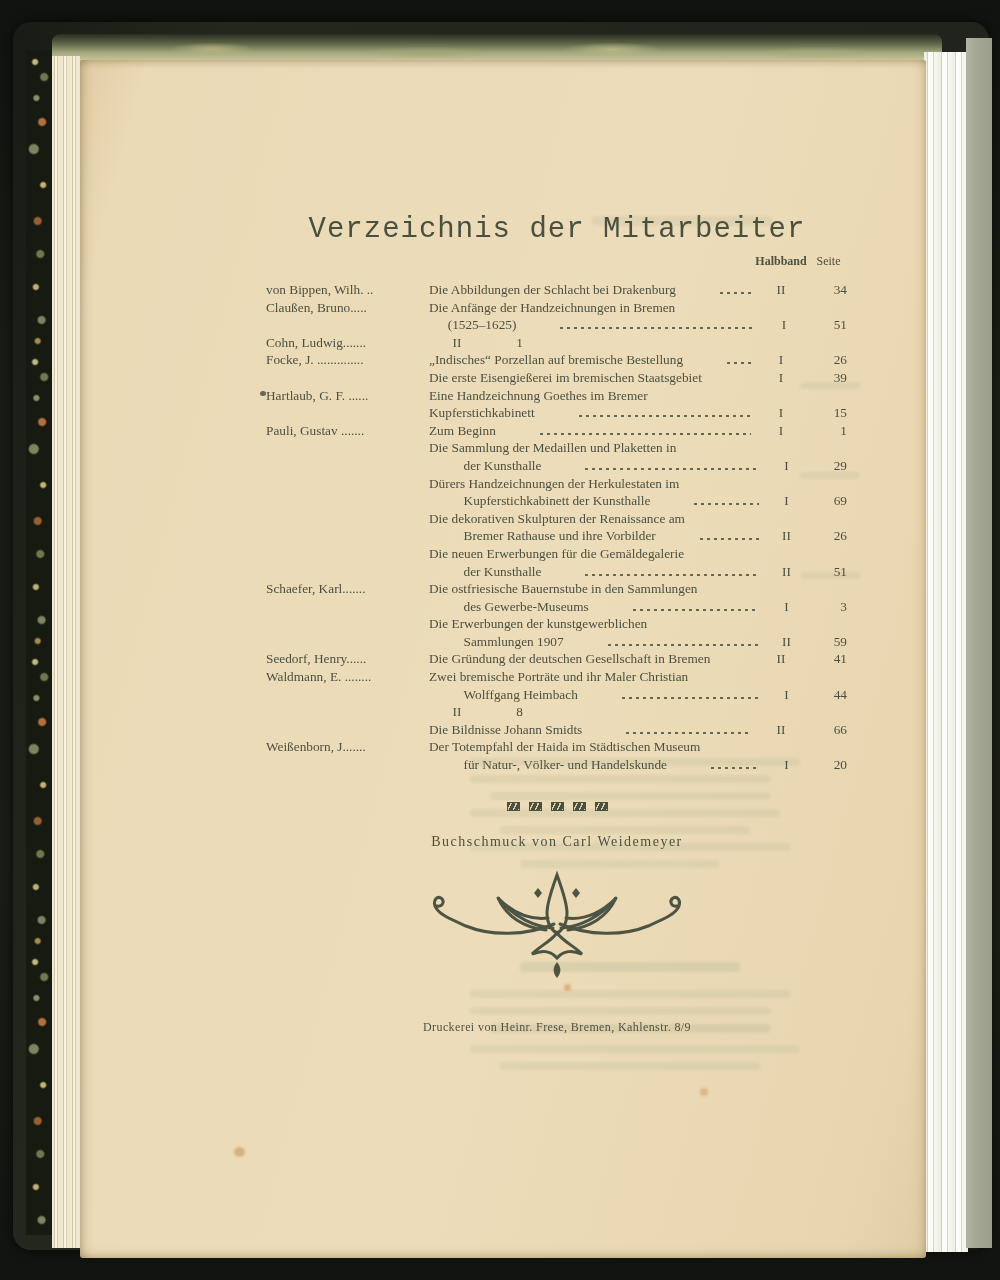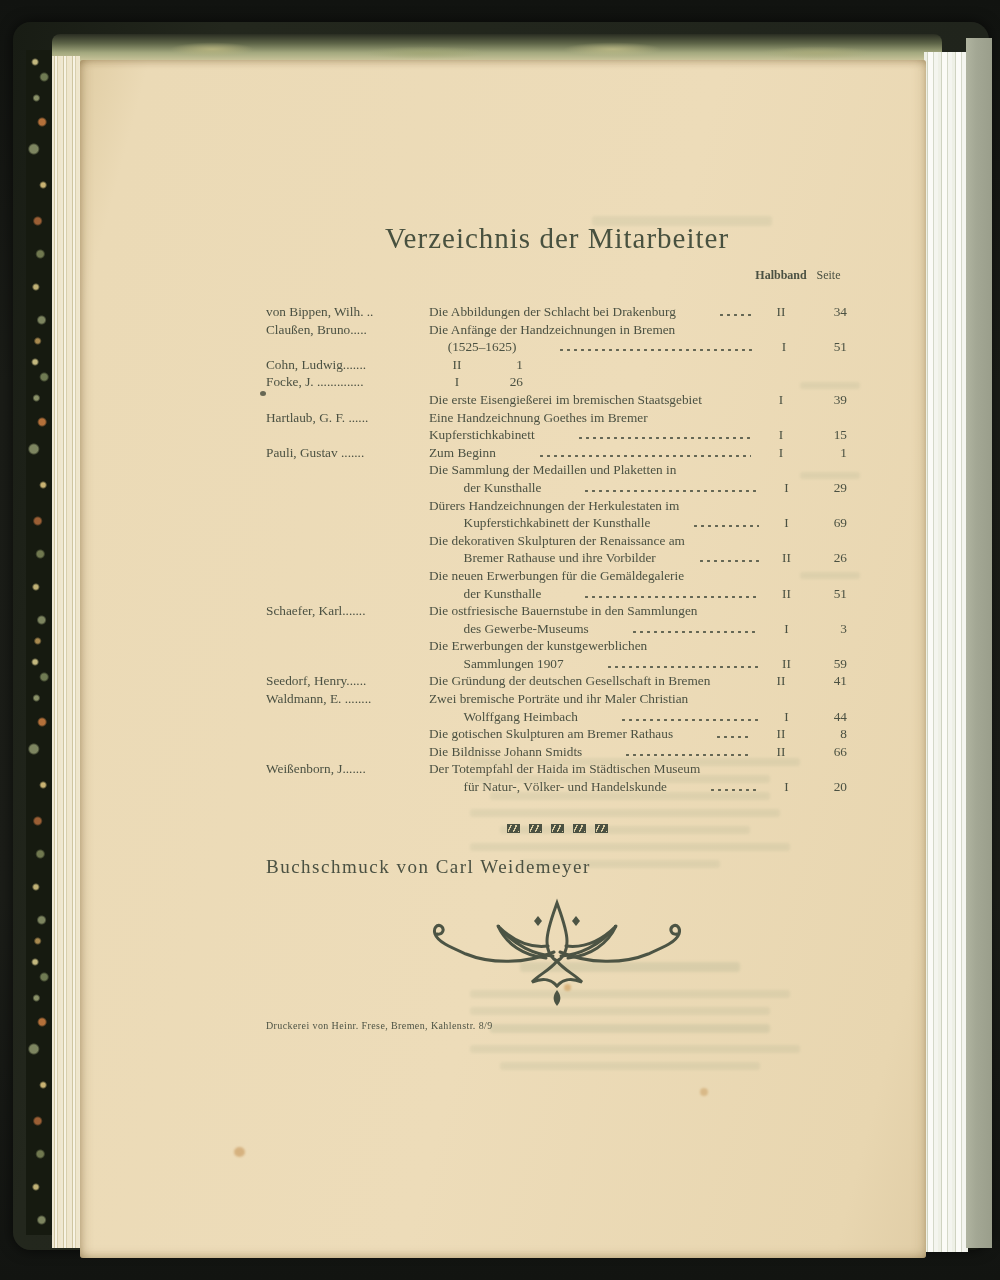--- a/index.html
+++ b/index.html
@@ -58,45 +58,45 @@
     position:absolute;left:80px;top:60px;width:846px;height:1198px;border-radius:3px;
     background:linear-gradient(105deg,#e0cda4 0%,#ebdab6 6%,#eddcb9 55%,#e8d6b0 92%,#e0cda6 100%);
     box-shadow:inset 6px 0 12px -5px rgba(110,85,40,.45),
                inset -8px 0 14px -8px rgba(110,85,40,.35),
                inset 0 6px 10px -6px rgba(110,85,40,.4),
                inset 0 -8px 12px -8px rgba(110,85,40,.35);
   }
   .textblock{position:absolute;left:186px;top:148px;width:582px;color:#4b5142;}
   .title{
     font-size:29px;letter-spacing:1px;text-align:center;line-height:36px;height:36px;
-    color:#48513f;font-weight:normal;margin:12px;
+    color:#48513f;font-weight:normal;margin:4px;font-family:Liberation Mono, monospace;
   }
   .colhead{display:flex;margin-top:6px;height:15px;font-size:12px;line-height:15px;}
   .colhead .sp{width:487px;}
   .colhead .vol{width:56px;text-align:center;font-weight:bold;}
   .colhead .pg{width:39px;text-align:center;}
-  .rows{margin-top:20px;}
+  .rows{margin-top:12px;}
   .row{display:flex;height:17.6px;font-size:13.3px;line-height:17.6px;}
   .cell-name{width:163px;white-space:nowrap;overflow:hidden;}
   .cell-desc{width:324px;display:flex;white-space:nowrap;overflow:hidden;gap:36px;}
   .cell-desc .txt{flex:0 0 auto;}
   .leader{flex:1 1 auto;margin:0 2px 0 5px;
     background-image:radial-gradient(circle,rgba(75,81,66,.85) 1.1px,transparent 1.5px);
     background-size:7px 4px;background-repeat:repeat-x;background-position:1px 10px;}
   .cell-vol{width:56px;text-align:center;}
   .cell-pg{width:39px;text-align:right;padding-right:1px;box-sizing:border-box;}
   .ind1{padding-left:26px;}
   .ind2{padding-left:48px;}
   .squares{margin-top:28px;display:flex;justify-content:center;gap:9px;height:10px;}
   .sq{width:13px;height:9px;border:1px solid #4b5142;box-sizing:border-box;
     background:repeating-linear-gradient(115deg,#4b5142 0 2px,#dcceA4 2px 3.5px,#4b5142 3.5px 5px);}
-  .credit{margin-top:22px;font-size:19px;letter-spacing:1.5px;color:#4b5142;}
+  .credit{margin-top:22px;text-align:center;font-size:14px;letter-spacing:1.5px;color:#4b5142;}
   .flower{margin-top:20px;display:flex;justify-content:center;}
-  .imprint{position:absolute;left:0;top:812px;width:100%;
-    font-size:10px;letter-spacing:.4px;color:#4d5344;}
+  .imprint{position:absolute;left:0;top:812px;width:100%;text-align:center;
+    font-size:12px;letter-spacing:.4px;color:#4d5344;}
   .ghost{position:absolute;background:#5f7f5e;opacity:.09;filter:blur(1.4px);border-radius:3px;
     pointer-events:none;}
   .fox{position:absolute;border-radius:50%;filter:blur(1px);pointer-events:none;}
   .speck{position:absolute;width:6px;height:5px;border-radius:50%;background:#394033;opacity:.75;}
 </style>
 </head>
 <body>
 
 <div class="cover"></div>
 <div class="top-edge"></div>
@@ -167,20 +167,24 @@
     <span class="cell-vol">I</span>
     <span class="cell-pg">51</span>
   </div>
         <div class="row">
     <span class="cell-name">Cohn, Ludwig.......</span>
     <span class="cell-vol">II</span>
     <span class="cell-pg">1</span>
   </div>
         <div class="row">
     <span class="cell-name">Focke, J. ..............</span>
+    <span class="cell-desc">
+      <span class="txt">„Indisches“ Porzellan auf bremische Bestellung</span>
+      <span class="leader"></span>
+    </span>
     <span class="cell-vol">I</span>
     <span class="cell-pg">26</span>
   </div>
         <div class="row">
     <span class="cell-name"></span>
     <span class="cell-desc">
       <span class="txt">Die erste Eisengießerei im bremischen Staatsgebiet</span>
 
     </span>
     <span class="cell-vol">I</span>
@@ -343,24 +347,20 @@
     <span class="cell-name"></span>
     <span class="cell-desc ind2">
       <span class="txt">Wolffgang Heimbach</span>
       <span class="leader"></span>
     </span>
     <span class="cell-vol">I</span>
     <span class="cell-pg">44</span>
   </div>
         <div class="row">
     <span class="cell-name"></span>
-    <span class="cell-desc">
-      <span class="txt">Die gotischen Skulpturen am Bremer Rathaus</span>
-      <span class="leader"></span>
-    </span>
     <span class="cell-vol">II</span>
     <span class="cell-pg">8</span>
   </div>
         <div class="row">
     <span class="cell-name"></span>
     <span class="cell-desc">
       <span class="txt">Die Bildnisse Johann Smidts</span>
       <span class="leader"></span>
     </span>
     <span class="cell-vol">II</span>

